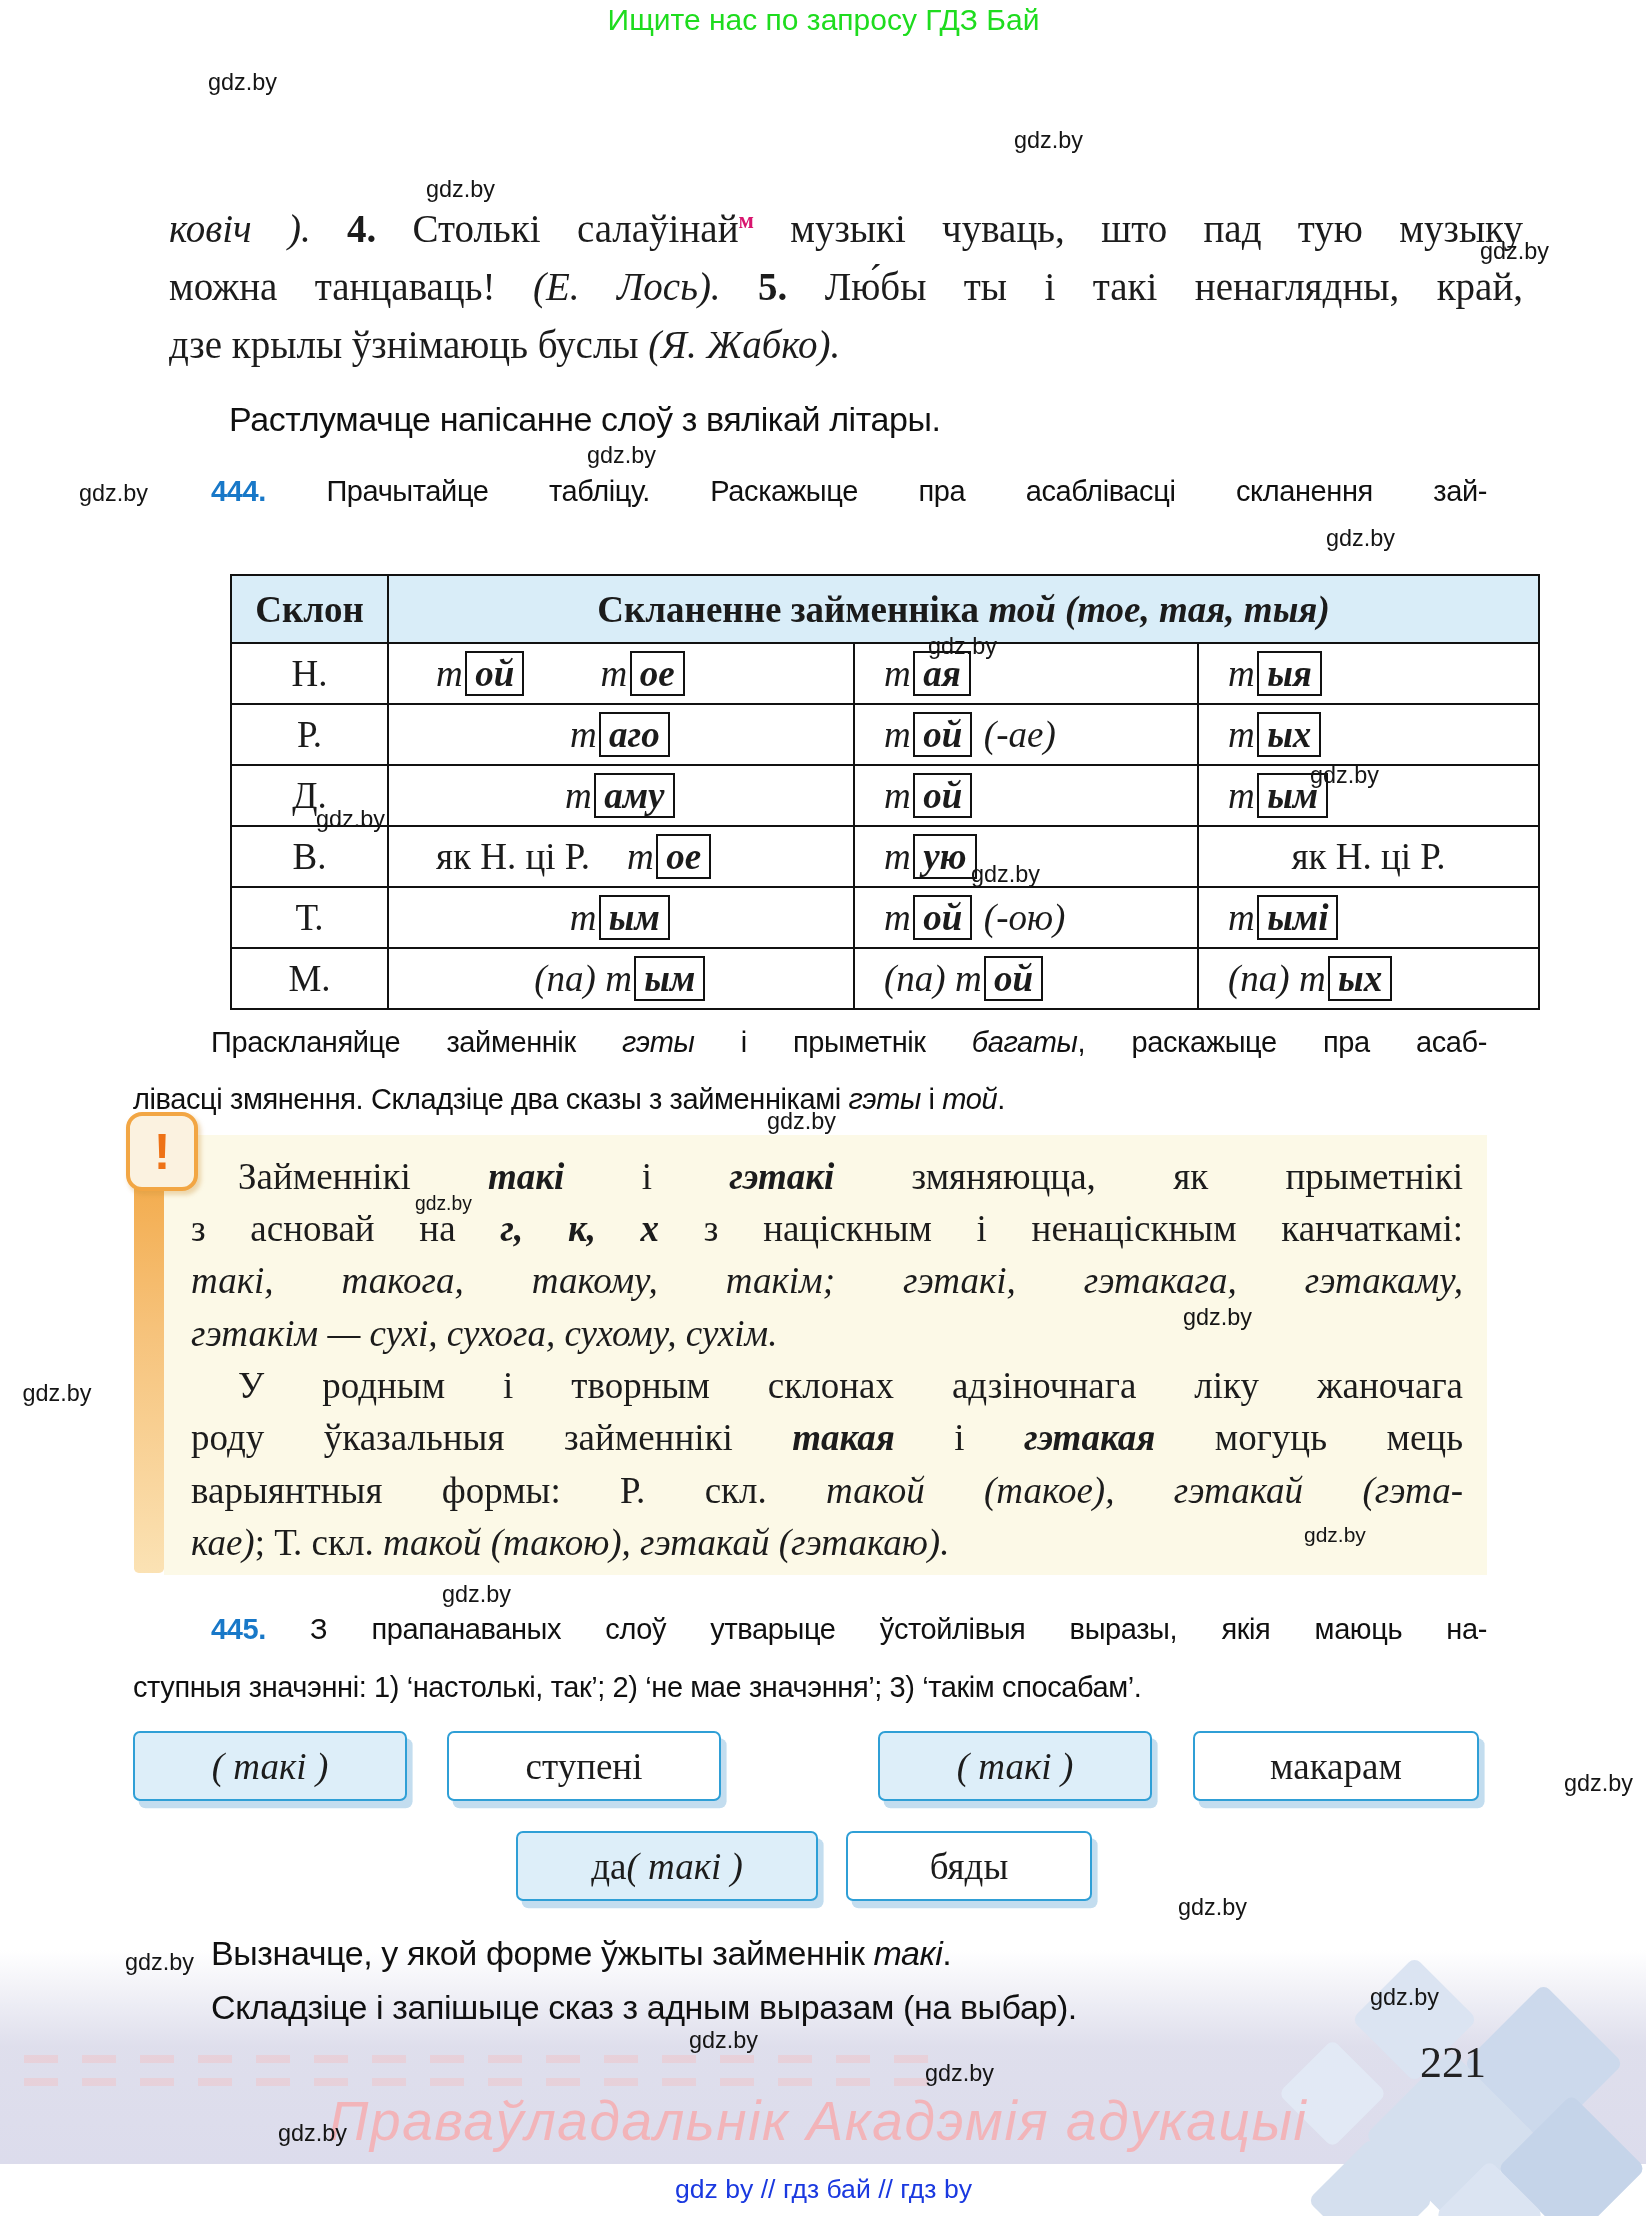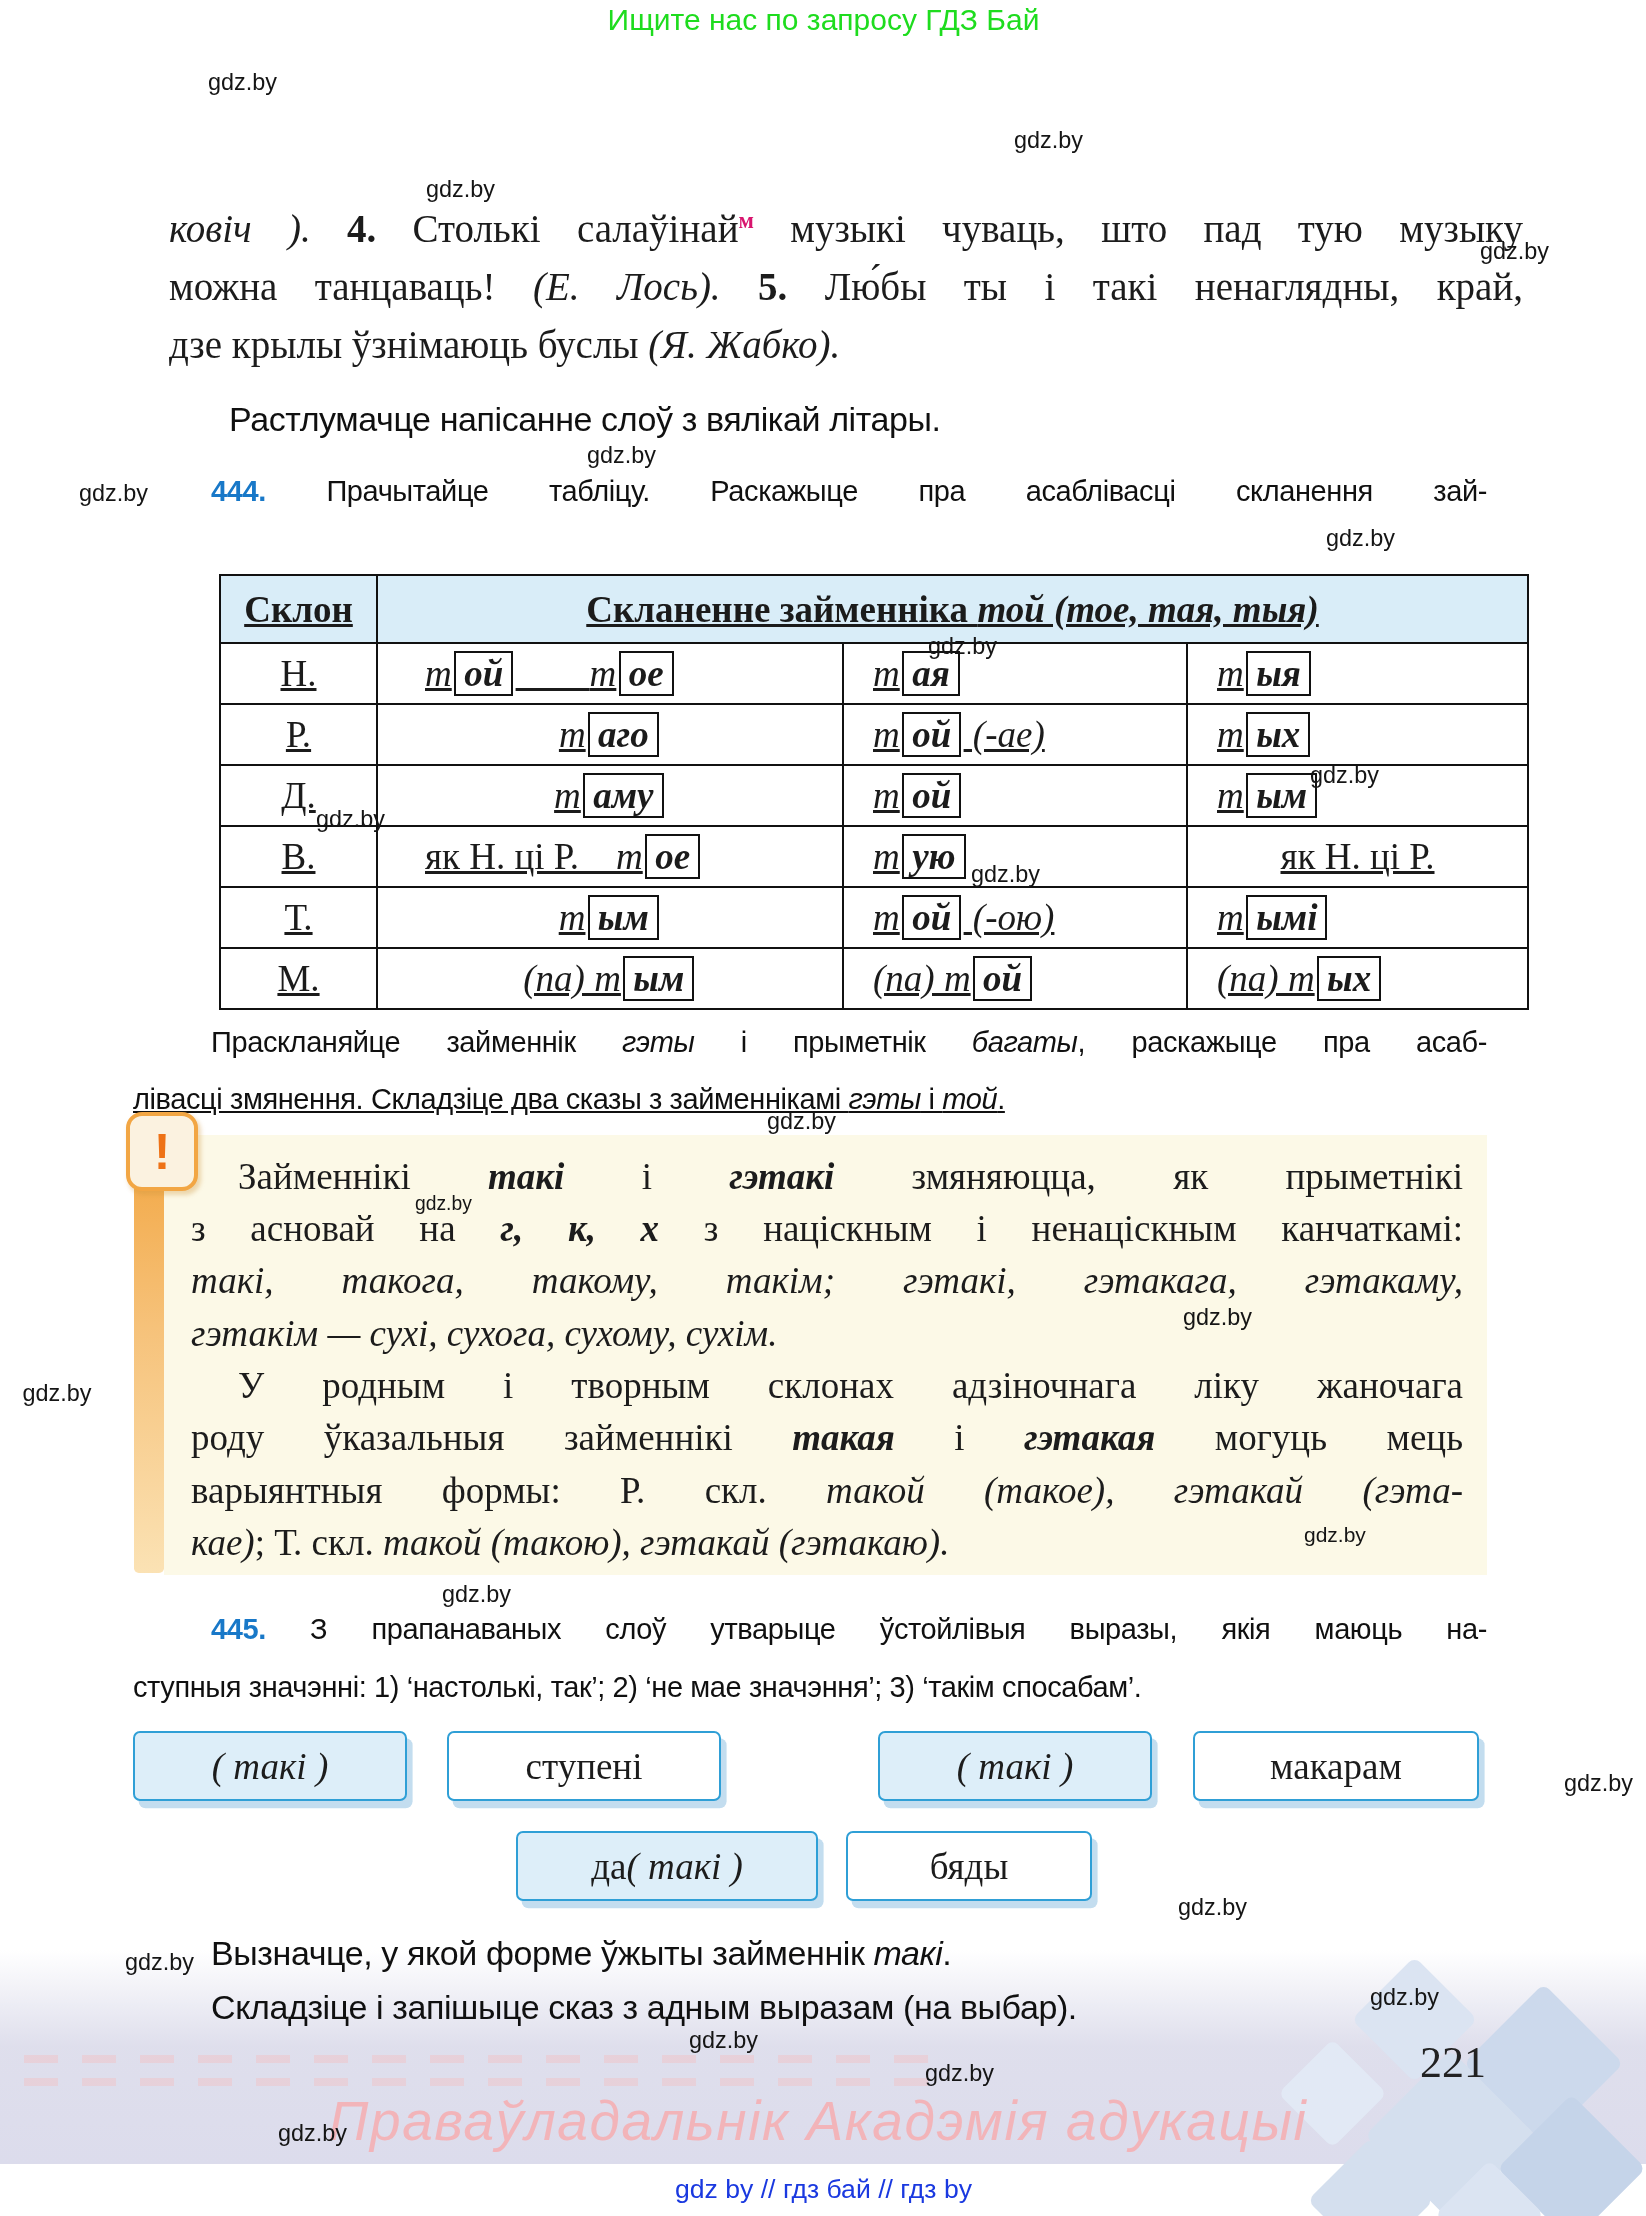--- a/index.html
+++ b/index.html
@@ -18,21 +18,21 @@
   .seg-b{font-weight:bold;}
   .seg-bi{font-weight:bold;font-style:italic;}
   .seg-sup{color:#d8156e;font-weight:bold;vertical-align:super;font-size:58%;letter-spacing:0;}
   .seg-box{border:2.4px solid #111;padding:0.8px 8px 0;font-weight:bold;font-style:italic;
            display:inline-block;line-height:1.08;margin:0 2.4px;}
   
   .wm{position:absolute;font-family:"Liberation Sans",sans-serif;font-size:23.4px;color:#151515;z-index:6;}
   .greenbanner{position:absolute;left:0;top:3.2px;width:1647px;text-align:center;
         font-family:"Liberation Sans",sans-serif;font-size:30px;color:#1edc1e;z-index:6;}
   
-  .dtable{position:absolute;left:219px;top:574px;border-collapse:collapse;z-index:3;text-decoration:underline;}
+  .dtable{position:absolute;left:230px;top:574px;border-collapse:collapse;z-index:3;}
   .dtable th,.dtable td{border:2.4px solid #111;font-size:37px;vertical-align:middle;}
   .dtable th{height:64px;background:#d9edf8;font-weight:bold;text-align:center;}
   .dtable td{height:57px;}
   .td-case{text-align:center;width:153px;}
   .w1{width:416px;}.w2{width:312px;}.w3{width:309px;}
   .cl{text-align:center;}
   .lf{text-align:left;padding-left:29px;}
   .lf2{text-align:left;padding-left:47px;}
   
   .notebox{position:absolute;left:164px;top:1135px;width:1323px;height:440px;background:#fcf9e7;z-index:2;}
@@ -157,21 +157,21 @@
     <tr>
       <td class="td-case">М.</td>
       <td class="w1 cl"><span class="seg-i">(па) т</span><span class="seg-box">ым</span></td>
       <td class="w2 lf"><span class="seg-i">(па) т</span><span class="seg-box">ой</span></td>
       <td class="w3 lf"><span class="seg-i">(па) т</span><span class="seg-box">ых</span></td>
     </tr>
   </tbody>
     </table>
 
   <div class="line sans jl" style="left:133px;top:1025px;width:1354px;padding-left:78px;box-sizing:border-box;"><span class="seg-n">Праскланяйце займеннік </span><span class="seg-i">гэты</span><span class="seg-n"> і прыметнік </span><span class="seg-i">багаты</span><span class="seg-n">, раскажыце пра асаб-</span></div>
-  <div class="line sans" style="left:133px;top:1082px;text-decoration:underline;"><span class="seg-n">лівасці змянення. Складзіце два сказы з займеннікамі </span><span class="seg-i">гэты</span><span class="seg-n"> і </span><span class="seg-i">той</span><span class="seg-n">.</span></div>
+  <div class="line sans" style="left:133px;top:1082px;"><span class="seg-n">лівасці змянення. Складзіце два сказы з займеннікамі </span><span class="seg-i">гэты</span><span class="seg-n"> і </span><span class="seg-i">той</span><span class="seg-n">.</span></div>
 
   <div class="notebox"></div>
   <div class="obar"></div>
   <div class="badge">
     <span>!</span>
   </div>
   <div class="noteline jl ind" style="top:1153px;"><span class="seg-n">Займеннікі </span><span class="seg-bi">такі</span><span class="seg-n"> і </span><span class="seg-bi">гэтакі</span><span class="seg-n"> змяняюцца, як прыметнікі</span></div>
   <div class="noteline jl" style="top:1205px;"><span class="seg-n">з асновай на </span><span class="seg-bi">г, к, х</span><span class="seg-n"> з націскным і ненаціскным канчаткамі:</span></div>
   <div class="noteline jl" style="top:1257px;"><span class="seg-i">такі, такога, такому, такім; гэтакі, гэтакага, гэтакаму,</span></div>
   <div class="noteline jl ind" style="top:1362px;"><span class="seg-n">У родным і творным склонах адзіночнага ліку жаночага</span></div>

